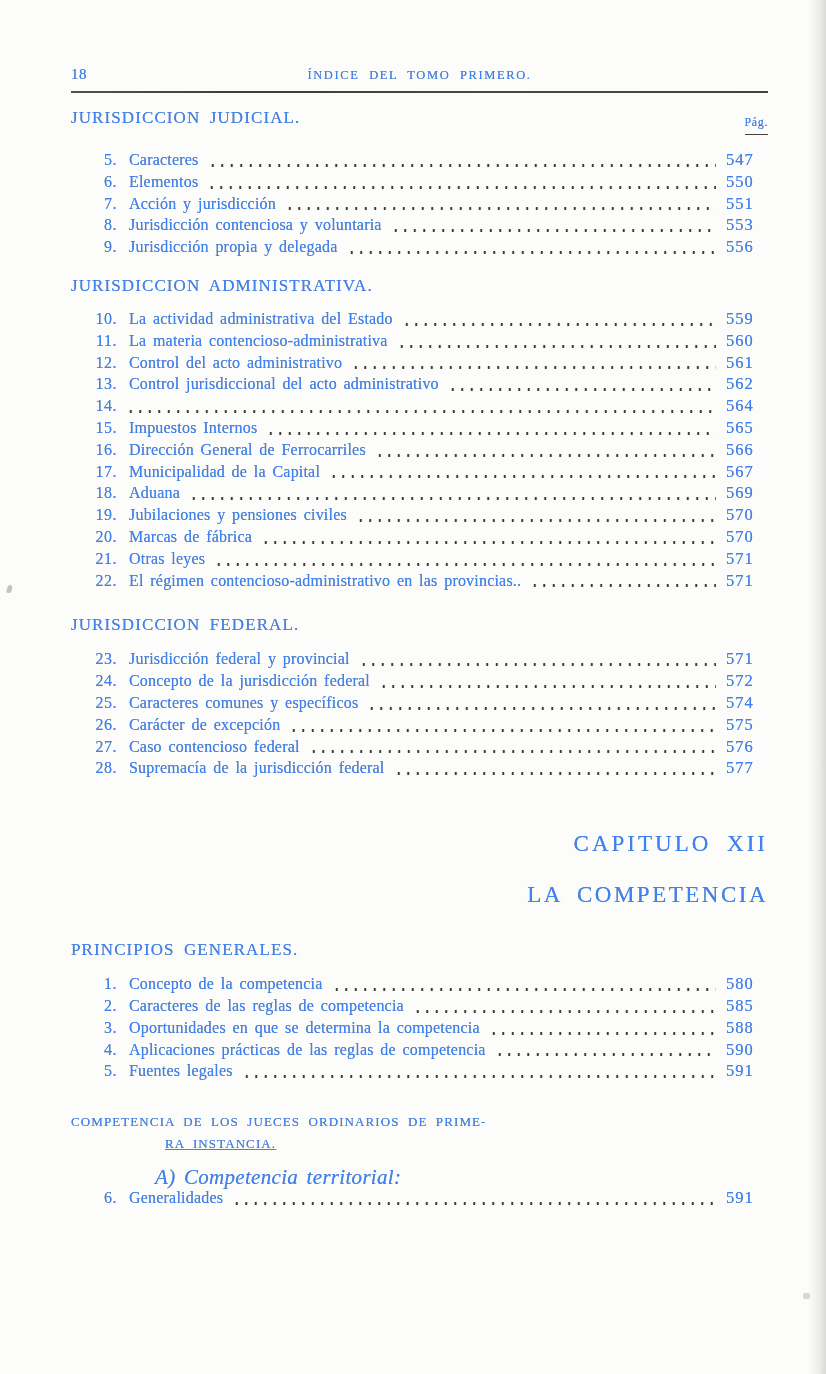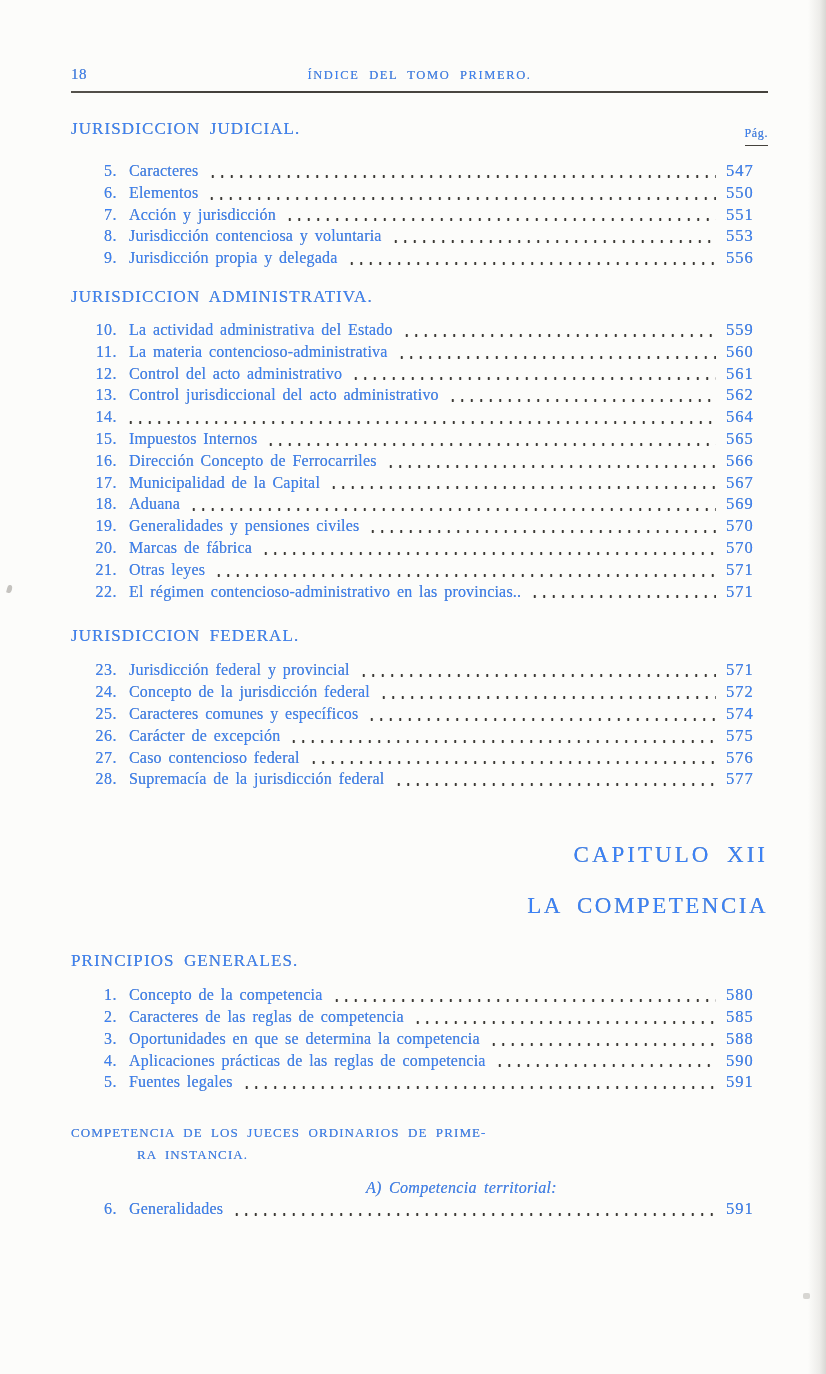--- a/index.html
+++ b/index.html
@@ -74,21 +74,21 @@
   .section-head {
     display: flex;
     justify-content: space-between;
     align-items: baseline;
     font-size: 17px;
     line-height: 22px;
     letter-spacing: 1.1px;
     word-spacing: 4px;
     white-space: nowrap;
   }
-  .mt-first   { margin-top: 25px; font-family: Liberation Serif, serif; }
+  .mt-first   { margin-top: 14px; font-family: Liberation Serif, serif; }
   .mt-sec2    { margin-top: 16px; align-items: center; }
   .mt-sec3    { margin-top: 22px; }
   .mt-princ   { margin-top: 31px; }
   .mt-jueces  { margin-top: 28px; }
 
   .pag-label {
     font-size: 12px;
     letter-spacing: 0.6px;
     border-bottom: 1.3px solid #45423c;
     padding-bottom: 1px;
@@ -156,30 +156,29 @@
     letter-spacing: 2.5px;
     word-spacing: 7px;
   }
 
   .section-head-wrap {
     font-size: 13px;
     line-height: 21.5px;
     letter-spacing: 1.1px;
     word-spacing: 4px;
   }
-  .section-head-wrap .line2 { display: block; margin-left: 66px; }
+  .section-head-wrap .line2 { display: block; margin-left: 94px; text-decoration: underline; }
 
   .subsection-label {
     margin: 13px 0 0 84px;
     font-style: italic;
-    font-size: 16px;
+    font-size: 21px;
     line-height: 20px;
     letter-spacing: 0.3px;
     word-spacing: 3px;
-    text-align: center;
   }
 </style>
 </head>
 <body>
 
 <div class="page">
 
   <div class="running-header">
     <span class="folio">18</span>
     <span class="running-title">ÍNDICE DEL TOMO PRIMERO.</span>
@@ -270,42 +269,42 @@
 
       <li class="entry">
         <span class="num">15.</span>
         <span class="title">Impuestos Internos</span>
         <span class="dots"></span>
         <span class="pgnum">565</span>
       </li>
 
       <li class="entry">
         <span class="num">16.</span>
-        <span class="title">Dirección Concepto de Ferrocarriles</span>
+        <span class="title">Dirección General de Ferrocarriles</span>
         <span class="dots"></span>
         <span class="pgnum">566</span>
       </li>
 
       <li class="entry">
         <span class="num">17.</span>
         <span class="title">Municipalidad de la Capital</span>
         <span class="dots"></span>
         <span class="pgnum">567</span>
       </li>
 
       <li class="entry">
         <span class="num">18.</span>
         <span class="title">Aduana</span>
         <span class="dots"></span>
         <span class="pgnum">569</span>
       </li>
 
       <li class="entry">
         <span class="num">19.</span>
-        <span class="title">Generalidades y pensiones civiles</span>
+        <span class="title">Jubilaciones y pensiones civiles</span>
         <span class="dots"></span>
         <span class="pgnum">570</span>
       </li>
 
       <li class="entry">
         <span class="num">20.</span>
         <span class="title">Marcas de fábrica</span>
         <span class="dots"></span>
         <span class="pgnum">570</span>
       </li>

